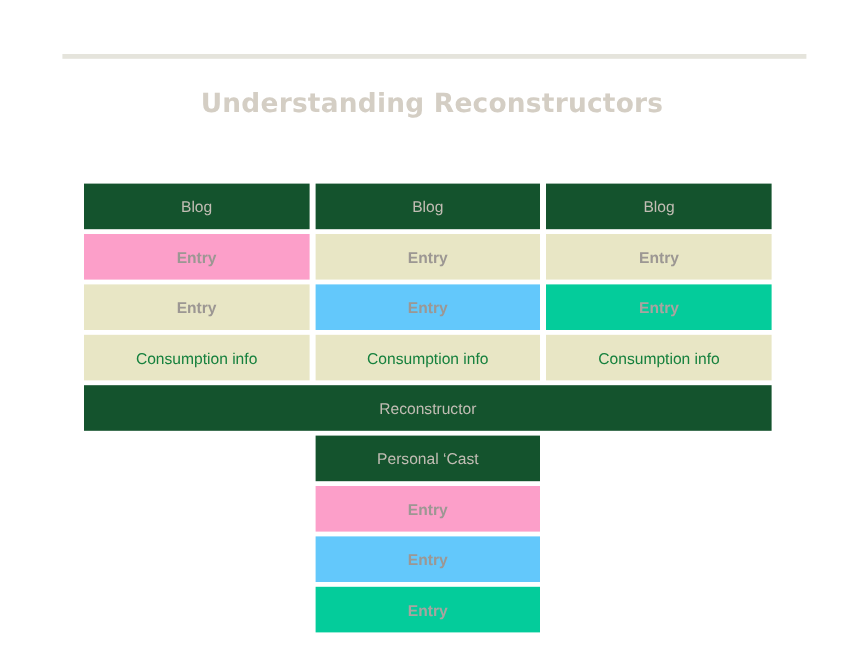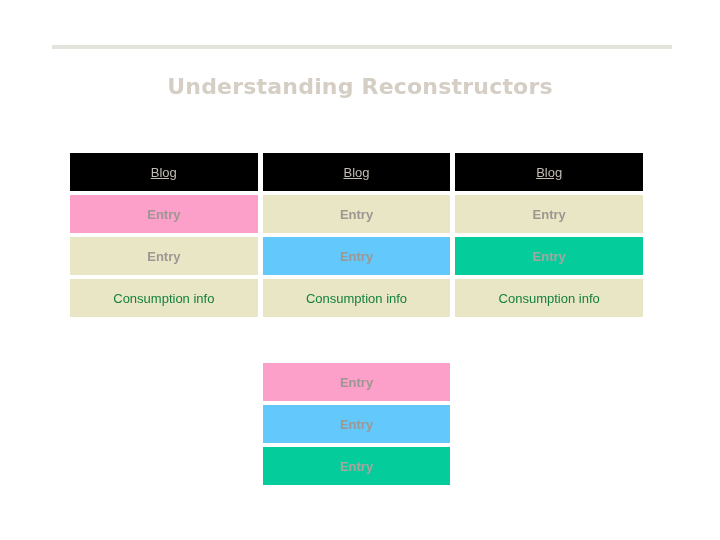--- a/index.html
+++ b/index.html
@@ -62,21 +62,21 @@
     align-items: center;
     justify-content: center;
     box-sizing: border-box;
     font-size: 13px;
   }
   .cell.spacer {
     background: transparent;
   }
 
   
-  .fill-beige-light { background: #000000; text-decoration: underline; }
+  .fill-beige-light { background: #14532d; }
   .fill-beige       { background: #e8e6c5; }
   .fill-pink        { background: #fc9fc9; }
   .fill-blue        { background: #63c8fb; }
   .fill-green       { background: #04cc9b; }
 
   
   .lbl-regular {
     color: #c2bdb4;
     font-weight: normal;
   }
@@ -141,23 +141,25 @@
       <div class="cell fill-blue lbl-bold">Entry</div>
       <div class="cell fill-green lbl-bold-soft">Entry</div>
     </div>
 
     <div class="grid-row">
       <div class="cell fill-beige lbl-regular-dim">Consumption info</div>
       <div class="cell fill-beige lbl-regular-dim">Consumption info</div>
       <div class="cell fill-beige lbl-regular-dim">Consumption info</div>
     </div>
 
+    <div class="wide-row fill-beige-light lbl-regular">Reconstructor</div>
 
     <div class="center-row">
       <div class="cell spacer"></div>
+      <div class="cell fill-beige-light lbl-regular">Personal ‘Cast</div>
       <div class="cell spacer"></div>
     </div>
 
     <div class="center-row">
       <div class="cell spacer"></div>
       <div class="cell fill-pink lbl-bold">Entry</div>
       <div class="cell spacer"></div>
     </div>
 
     <div class="center-row">

